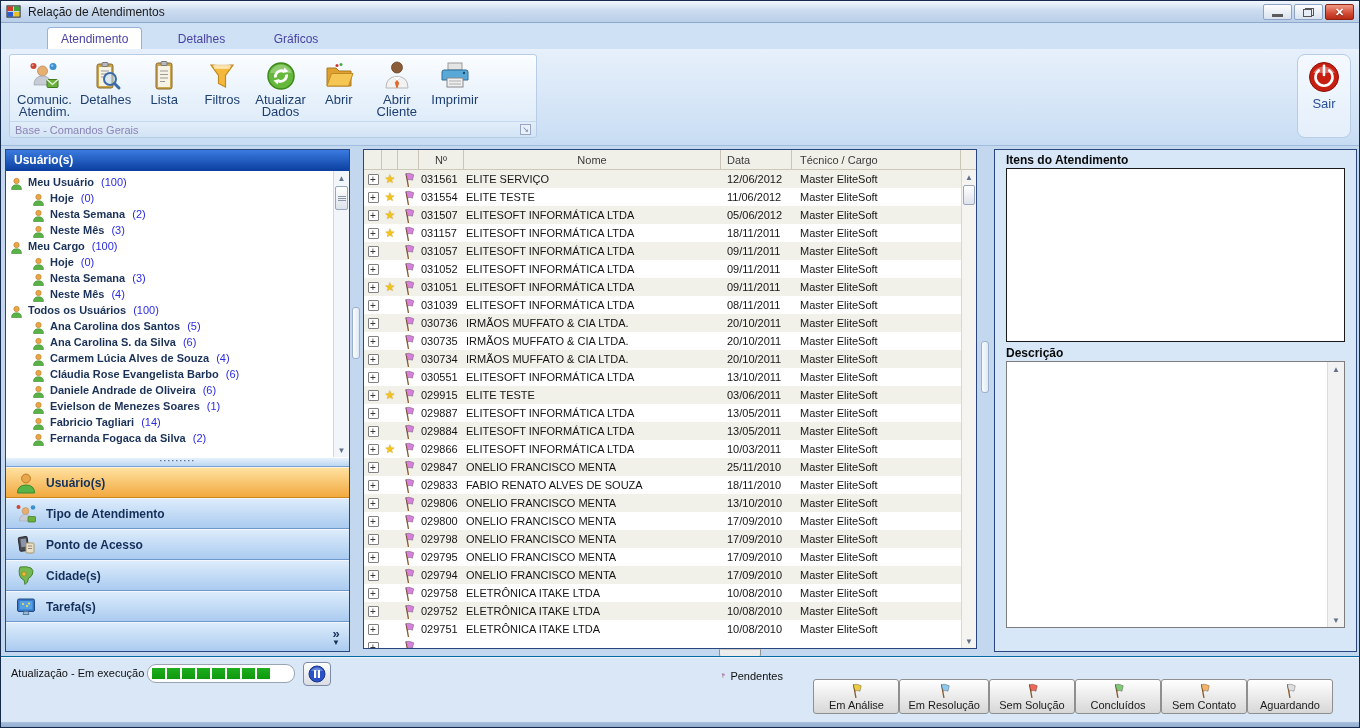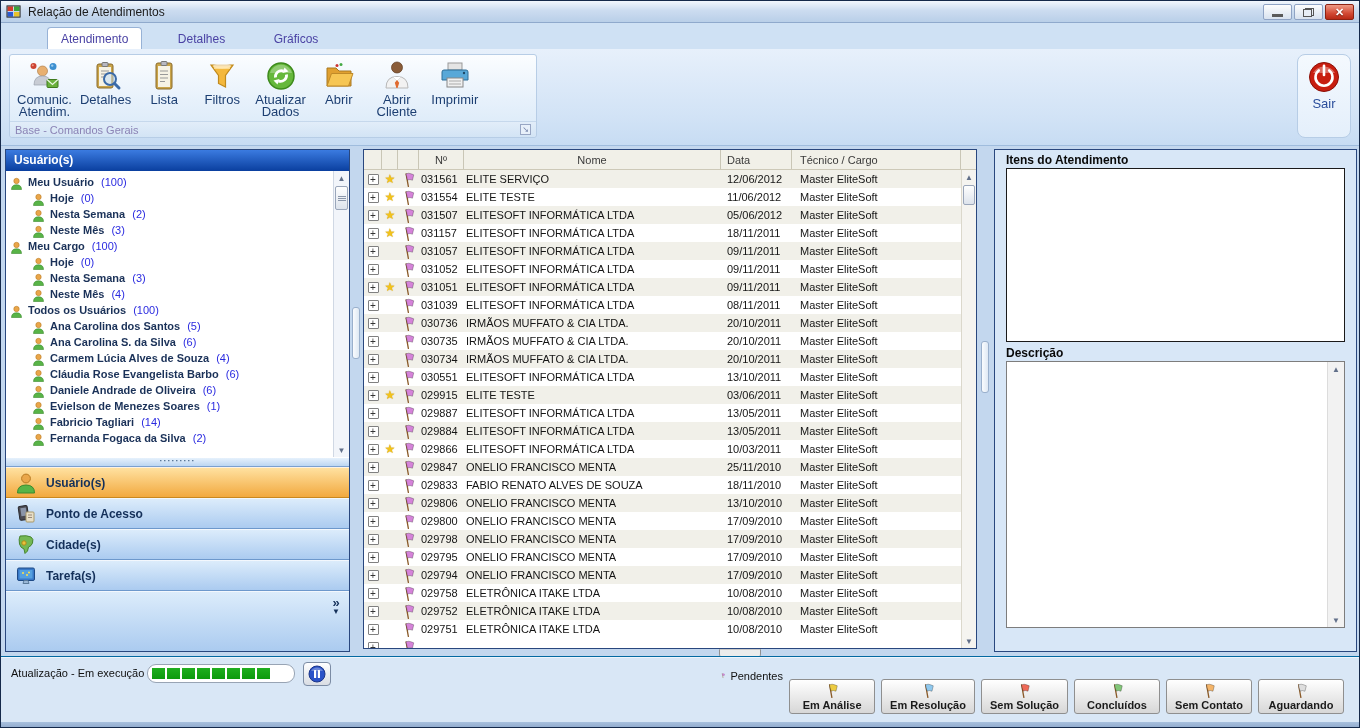--- a/index.html
+++ b/index.html
@@ -151,21 +151,21 @@
     background:#d9e7f6; border-top:1px solid #0369a1; box-shadow:inset 0 1px 0 #eef5fc; }
   .status-label { position:absolute; left:10px; top:10px; font-size:11px; color:#101010; }
   .progress { position:absolute; left:146px; top:7px; width:148px; height:19px; background:#fff;
     border:1px solid #98a4b4; border-radius:9px; display:flex; align-items:center; padding:0 4px; gap:2px; overflow:hidden; }
   .pb { width:13px; height:11px; flex:0 0 auto; }
   .pausebtn { position:absolute; left:302px; top:5px; width:28px; height:24px; border:1px solid #7c8ca4;
     border-radius:4px; background:linear-gradient(#fff,#d9dde3); display:flex; align-items:center; justify-content:center; }
   .pause-ic { width:18px; height:18px; }
   .legend-pend { position:absolute; left:720px; top:11px; width:62px; display:flex; 
     align-items:center; gap:5px; font-size:11px; color:#101010; }
-  .legend-btns { position:absolute; right:15px; top:22px; display:flex; gap:6px;font-weight:bold; }
+  .legend-btns { position:absolute; right:26px; top:22px; display:flex; gap:0; }
   .lbtn { min-width:86px; height:35px; display:flex; flex-direction:column; align-items:center;
     justify-content:center; gap:1px; padding:2px 8px;
     background:linear-gradient(#ffffff,#e9e9e9 55%,#d7d7d7); border:1px solid #8f8f8f;
     border-radius:3px; font-size:11px; color:#1a1a1a; white-space:nowrap; }
   .flag.lg { width:15px; height:15px; }
   .bottom-frame { position:absolute; top:721px; left:0; width:100%; height:6px;
     background:linear-gradient(#a8c0de,#90aacc); }
 </style>
 </head>
 <body>
@@ -462,20 +462,30 @@
           <div class="sb-down bottom">▼</div>
         </div>
       </div>
       <div class="hsplit"><span class="dots">·········</span></div>
       <div class="acc-item active">
         <span class="acc-icon"><svg viewBox="0 0 22 22">
               <circle cx="11" cy="6.5" r="4.4" fill="#eaa64a" stroke="#b87a22"></circle>
               <path d="M2.5 21 Q2.5 13 11 13 Q19.5 13 19.5 21 Z" fill="#58b447" stroke="#3a8a2e"></path>
             </svg></span>
         <span>Usuário(s)</span>
+      </div>
+      <div class="acc-item">
+        <span class="acc-icon"><svg viewBox="0 0 22 22">
+              <circle cx="3.5" cy="4" r="2" fill="#cc4433"></circle>
+              <circle cx="18" cy="4.5" r="2.3" fill="#3c8fd0"></circle>
+              <circle cx="10.5" cy="8" r="3.4" fill="#e8b070" stroke="#b0804a" stroke-width="0.5"></circle>
+              <path d="M4.5 18 Q4.5 11.5 10.5 11.5 Q16.5 11.5 16.5 18 Z" fill="#c8ccd4" stroke="#9aa0ac" stroke-width="0.5"></path>
+              <rect x="13" y="13.5" width="7.5" height="5.5" rx="0.8" fill="#6ab03c" stroke="#3f7a1e" stroke-width="0.7"></rect>
+            </svg></span>
+        <span>Tipo de Atendimento</span>
       </div>
       <div class="acc-item">
         <span class="acc-icon"><svg viewBox="0 0 22 22">
               <rect x="4" y="3" width="9" height="14" rx="1.5" transform="rotate(-8 8 10)" fill="#4a4a52" stroke="#2a2a30"></rect>
               <rect x="6" y="5" width="5.5" height="8" transform="rotate(-8 8 10)" fill="#8a94a8"></rect>
               <rect x="11" y="9" width="8" height="10" rx="1" fill="#e8dfc8" stroke="#a89868"></rect>
               <line x1="13" y1="12" x2="17" y2="12" stroke="#998877"></line>
               <line x1="13" y1="14.5" x2="17" y2="14.5" stroke="#998877"></line>
             </svg></span>
         <span>Ponto de Acesso</span>

